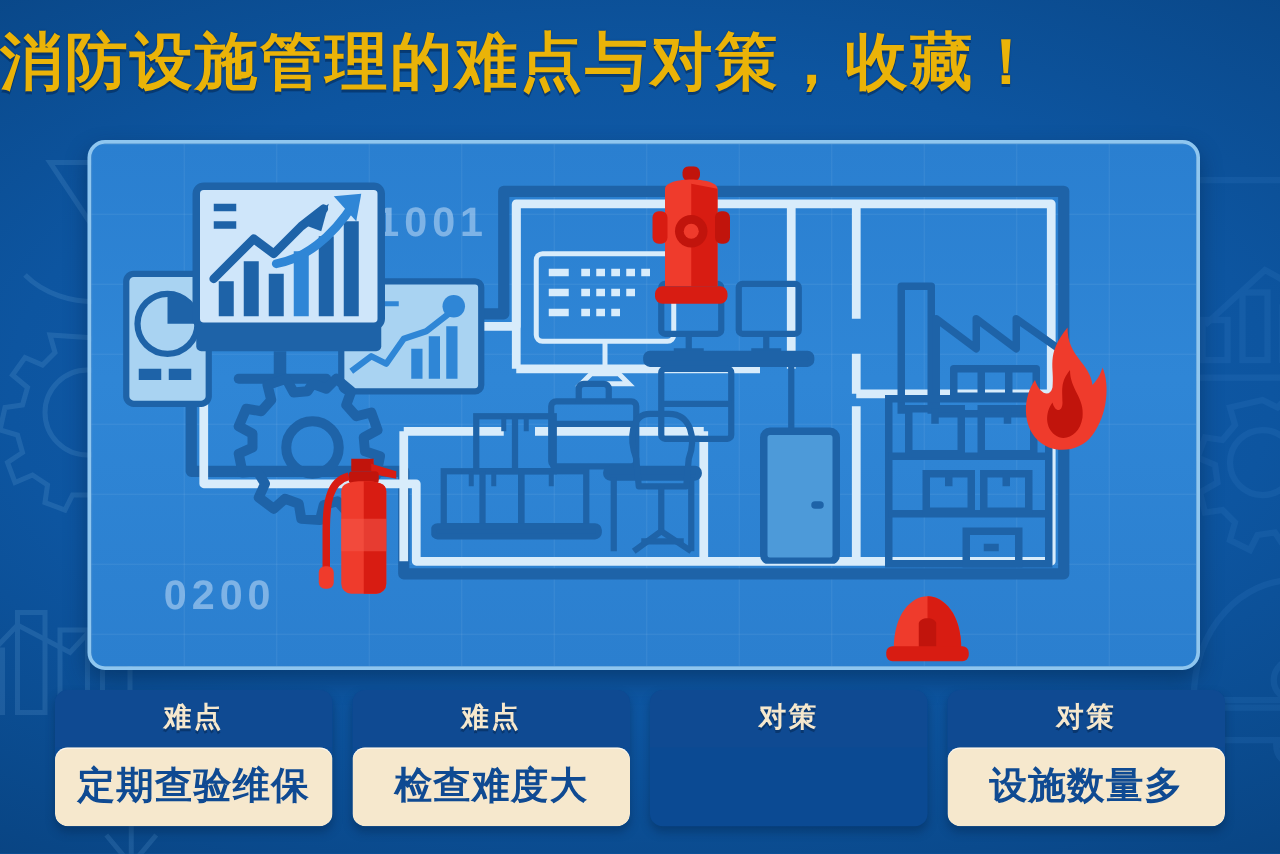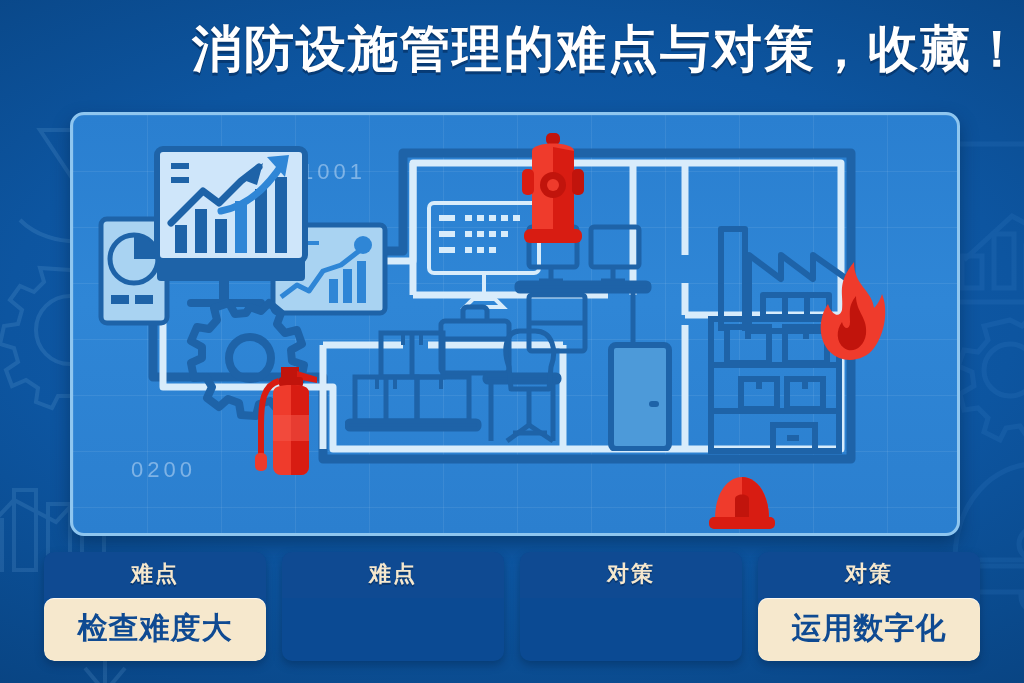--- a/index.html
+++ b/index.html
@@ -14,22 +14,22 @@
   .bg-grad{
     position:absolute;inset:0;
     background:
       radial-gradient(1200px 620px at 50% 46%, #1460b0 0%, #0d55a0 42%, #08427f 78%, #063468 100%);
   }
   .bg-icons{position:absolute;inset:0;opacity:.16;}
   .bg-icons svg{position:absolute;}
   
   .title{
     position:absolute;left:0;right:0;top:16px;
-    text-align:right;
-    color:#ffffff;
+    text-align:left;
+    color:#eab308;
     font-size:50px;
     font-weight:bold;
     letter-spacing:2px;
     text-shadow:0 3px 0 rgba(4,40,86,.55), 0 0 1px rgba(4,40,86,.9);
     white-space:nowrap;
   }
   
   .panel{
     position:absolute;left:70px;top:112px;width:884px;height:418px;
     border-radius:14px;
@@ -41,21 +41,21 @@
   .panel .grid{
     position:absolute;inset:0;
     background-image:
       linear-gradient(rgba(255,255,255,.07) 1px, transparent 1px),
       linear-gradient(90deg, rgba(255,255,255,.07) 1px, transparent 1px);
     background-size:74px 56px;
   }
   .panel svg{position:absolute;left:0;top:0;}
   .binary{
     position:absolute;color:rgba(226,240,255,.45);
-    font-size:22px;letter-spacing:4px;font-weight:400;
+    font-size:33px;letter-spacing:4px;font-weight:700;
     font-family:"Liberation Sans",sans-serif;
   }
   
   .cards{
     position:absolute;left:44px;right:44px;bottom:22px;
     display:flex;gap:16px;
   }
   .card{
     flex:1;border-radius:10px;overflow:hidden;
     box-shadow:0 4px 8px rgba(3,28,60,.35);
@@ -333,25 +333,26 @@
     <path d="M8 48 C8 20 22 6 35 6 C48 6 62 20 62 48 Z" fill="#ef3b2c"></path>
     <path d="M35 6 C48 6 62 20 62 48 L35 48 Z" fill="#d81c12"></path>
     <path d="M28 48 L28 28 C28 22 42 22 42 28 L42 48 Z" fill="#c1140c"></path>
     <rect x="2" y="46" width="66" height="12" rx="5" fill="#d81c12"></rect>
   </svg>
 </div>
 
 <div class="cards">
   <div class="card">
     <div class="card-head">难点</div>
-    <div class="card-body">检查难度大</div>
+    <div class="card-body">定期查验维保</div>
   </div>
   <div class="card">
     <div class="card-head">难点</div>
+    <div class="card-body">检查难度大</div>
   </div>
   <div class="card">
     <div class="card-head">对策</div>
   </div>
   <div class="card">
     <div class="card-head">对策</div>
-    <div class="card-body">运用数字化</div>
+    <div class="card-body">设施数量多</div>
   </div>
 </div>
 
 </body></html>

